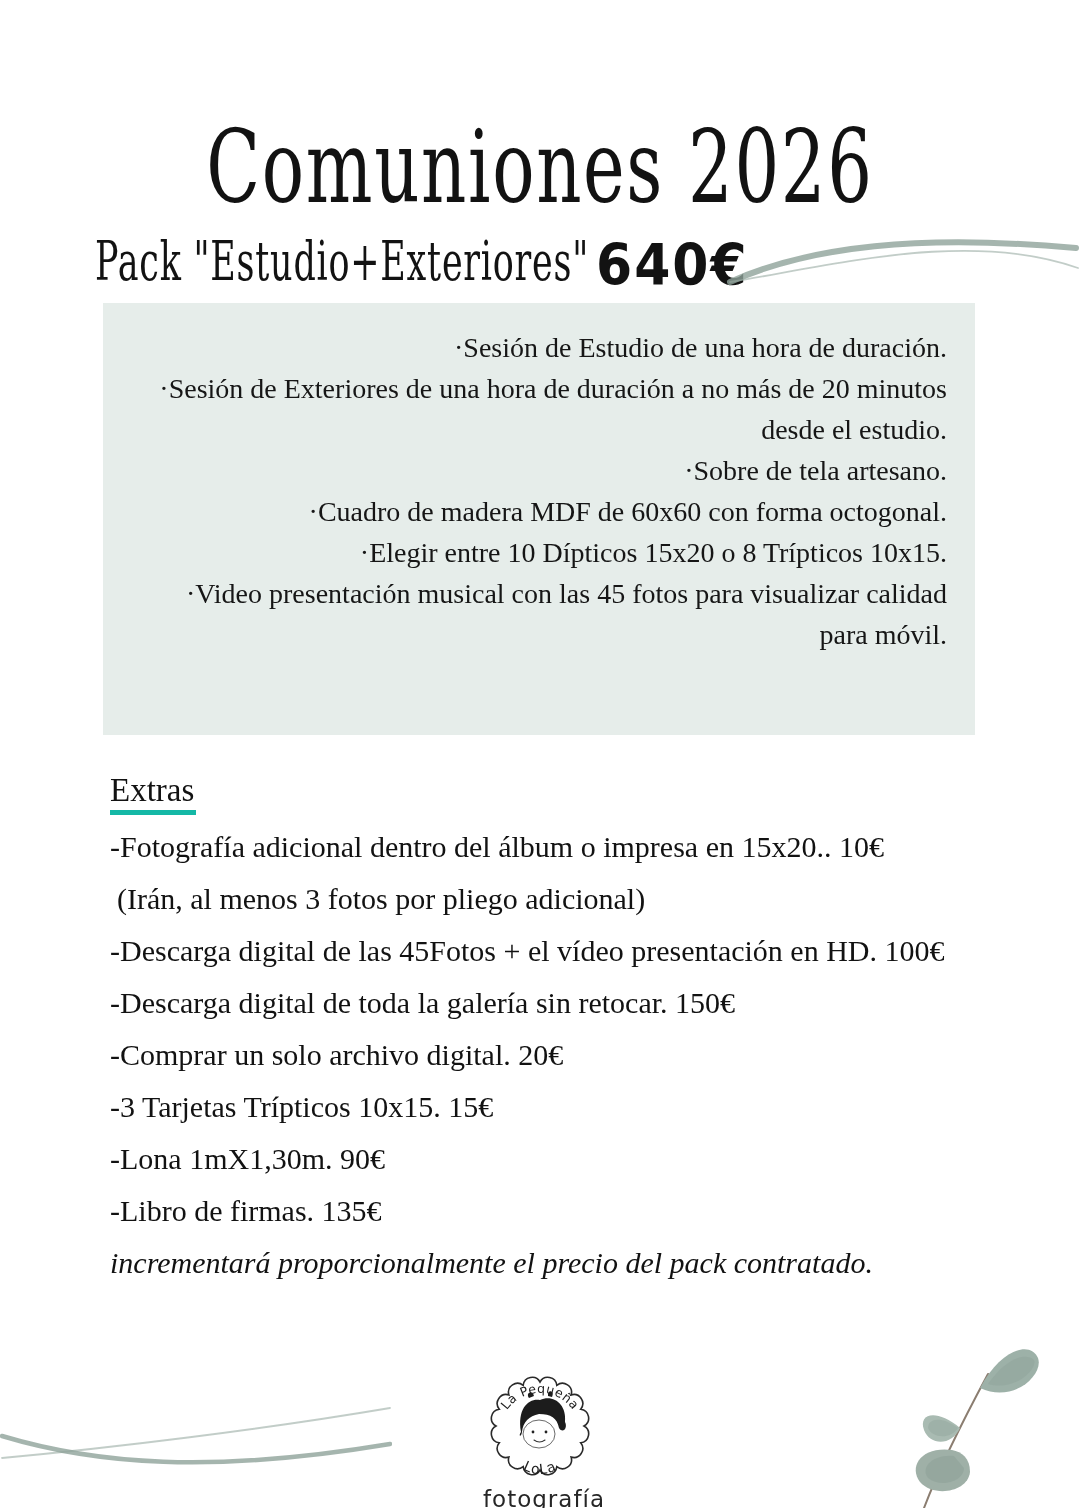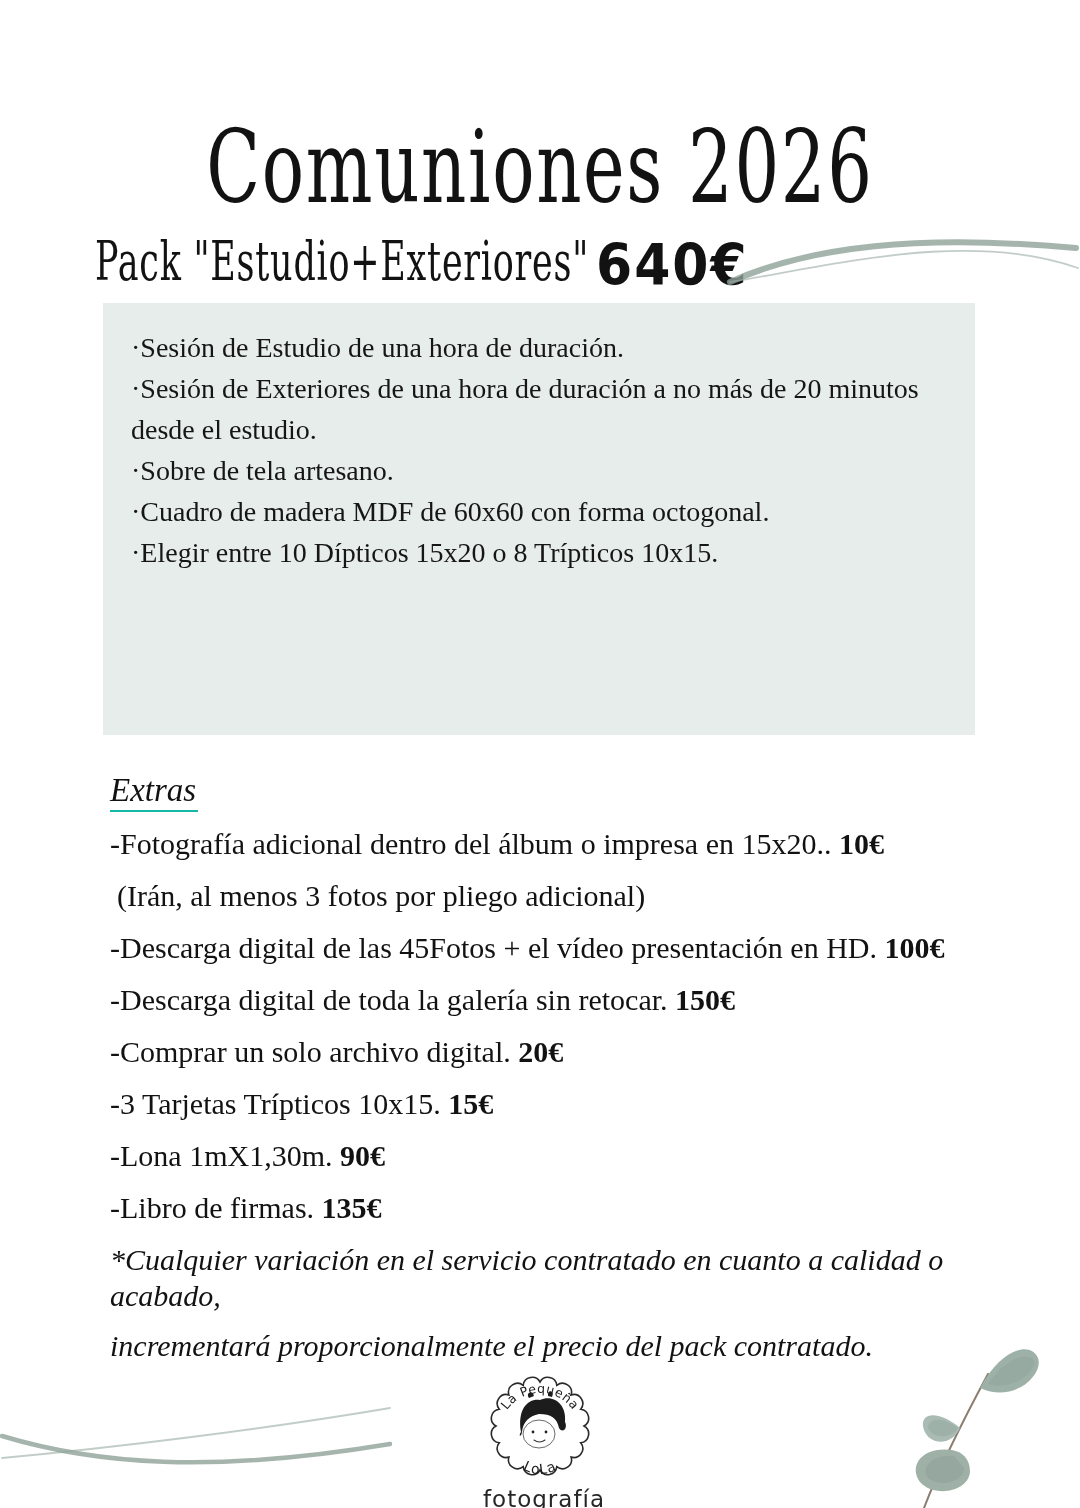--- a/index.html
+++ b/index.html
@@ -24,31 +24,31 @@
     position:absolute;top:232px;left:596px;
     font-family:"DejaVu Sans", sans-serif;font-weight:bold;
     font-size:52px;letter-spacing:2px;
     transform:scaleY(1.1);transform-origin:0 0;
   }
   .stroke-top{position:absolute;top:222px;right:0;width:360px;height:76px;}
   
   .features-box{
     position:absolute;left:103px;top:303px;width:872px;height:432px;
     background:#e6edea;box-sizing:border-box;
-    padding:24px 28px 0 28px;text-align:left;
+    padding:24px 28px 0 28px;text-align:right;
   }
   .feature-line{font-size:28px;line-height:41px;color:#161616;}
   
   .extras{position:absolute;left:110px;top:772px;width:880px;}
   .extras-heading{
-    display:inline-block;font-style:italic;font-size:33px;
-    border-bottom:2px solid #14b8a6;padding:0 2px 1px 0;margin-bottom:14px;
+    display:inline-block;font-size:33px;
+    border-bottom:5px solid #14b8a6;padding:0 2px 1px 0;margin-bottom:14px;
   }
   .extras-item{font-size:30px;line-height:36px;margin-bottom:16px;white-space:nowrap;}
-  .extras-item .price{font-weight:bold;text-align:right;}
+  .extras-item .price{font-weight:normal;text-align:right;}
   .extras-item.indent{padding-left:7px;}
   .footnote{font-style:italic;font-size:30px;}
   .footnote div{line-height:36px;margin-bottom:14px;}
   
   .logo{position:absolute;left:483px;top:1368px;width:114px;text-align:center;}
   .logo-caption{
     font-family:"DejaVu Sans", sans-serif;font-size:23px;letter-spacing:1px;
     color:#262626;margin-top:-4px;
   }
   .stroke-bl{position:absolute;left:0;bottom:18px;width:392px;height:92px;}
@@ -66,20 +66,21 @@
   <path d="M10 60 C 90 24, 200 12, 356 26" fill="none" stroke="#8ea29a" stroke-width="6" stroke-linecap="round" opacity="0.8"></path>
   <path d="M10 60 C 120 42, 250 8, 358 46" fill="none" stroke="#9aaca4" stroke-width="1.8" stroke-linecap="round" opacity="0.6"></path>
 </svg>
 
 <div class="features-box">
   <div class="feature-line">·Sesión de Estudio de una hora de duración.</div>
   <div class="feature-line">·Sesión de Exteriores de una hora de duración a no más de 20 minutos desde el estudio.</div>
   <div class="feature-line">·Sobre de tela artesano.</div>
   <div class="feature-line">·Cuadro de madera MDF de 60x60 con forma octogonal.</div>
   <div class="feature-line">·Elegir entre 10 Dípticos 15x20 o 8 Trípticos 10x15.</div>
+  <div class="feature-line">·Video presentación musical con las 45 fotos para visualizar calidad para móvil.</div>
 </div>
 
 <div class="extras">
   <div class="extras-heading">Extras</div>
 
   <div class="extras-item">
     <span>-Fotografía adicional dentro del álbum o impresa en 15x20..</span>
     <span class="price">10€</span>
   </div>
   <div class="extras-item indent">
@@ -105,21 +106,20 @@
   <div class="extras-item">
     <span>-Lona 1mX1,30m.</span>
     <span class="price">90€</span>
   </div>
   <div class="extras-item">
     <span>-Libro de firmas.</span>
     <span class="price">135€</span>
   </div>
 
   <div class="footnote">
-    <div>*Cualquier variación en el servicio contratado en cuanto a calidad o acabado,</div>
     <div>incrementará proporcionalmente el precio del pack contratado.</div>
   </div>
 </div>
 
 <div class="logo">
   <svg width="110" height="118" viewBox="0 0 110 118" aria-hidden="true">
     <defs>
       <path id="arcTop" d="M 16 56 A 40 40 0 0 1 94 56" fill="none"></path>
       <path id="arcBot" d="M 24 86 A 34 34 0 0 0 86 86" fill="none"></path>
     </defs>

